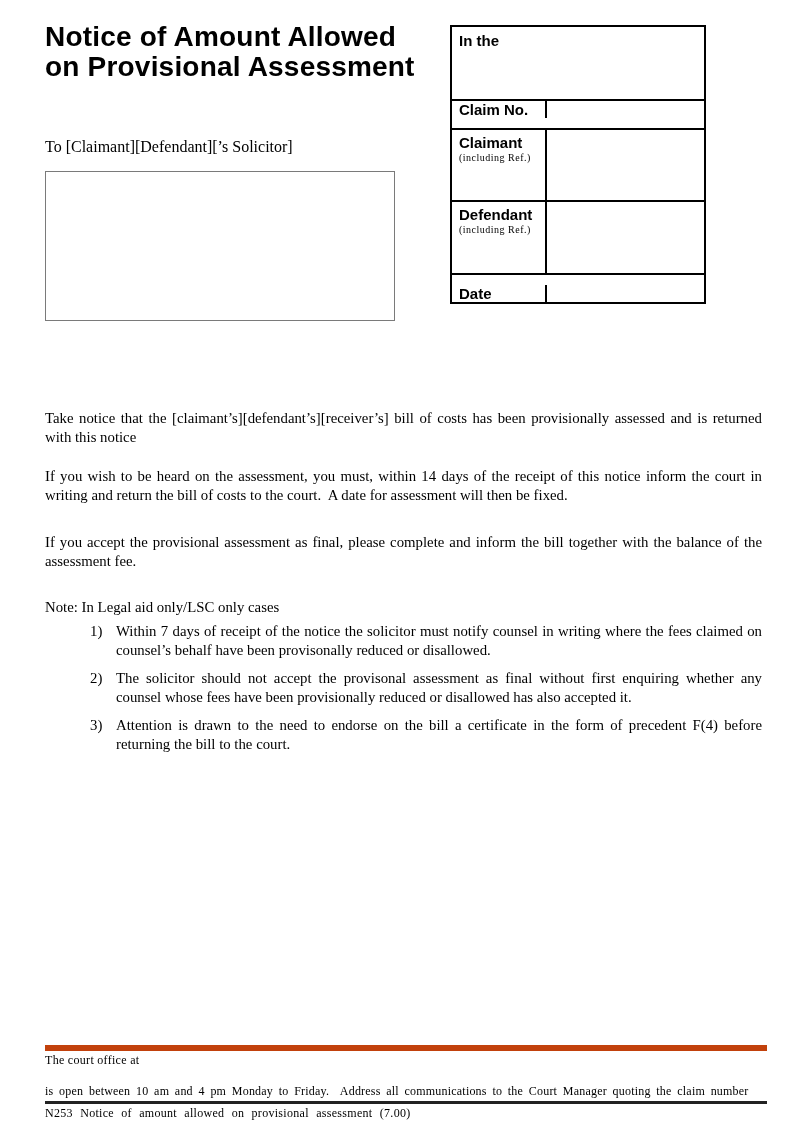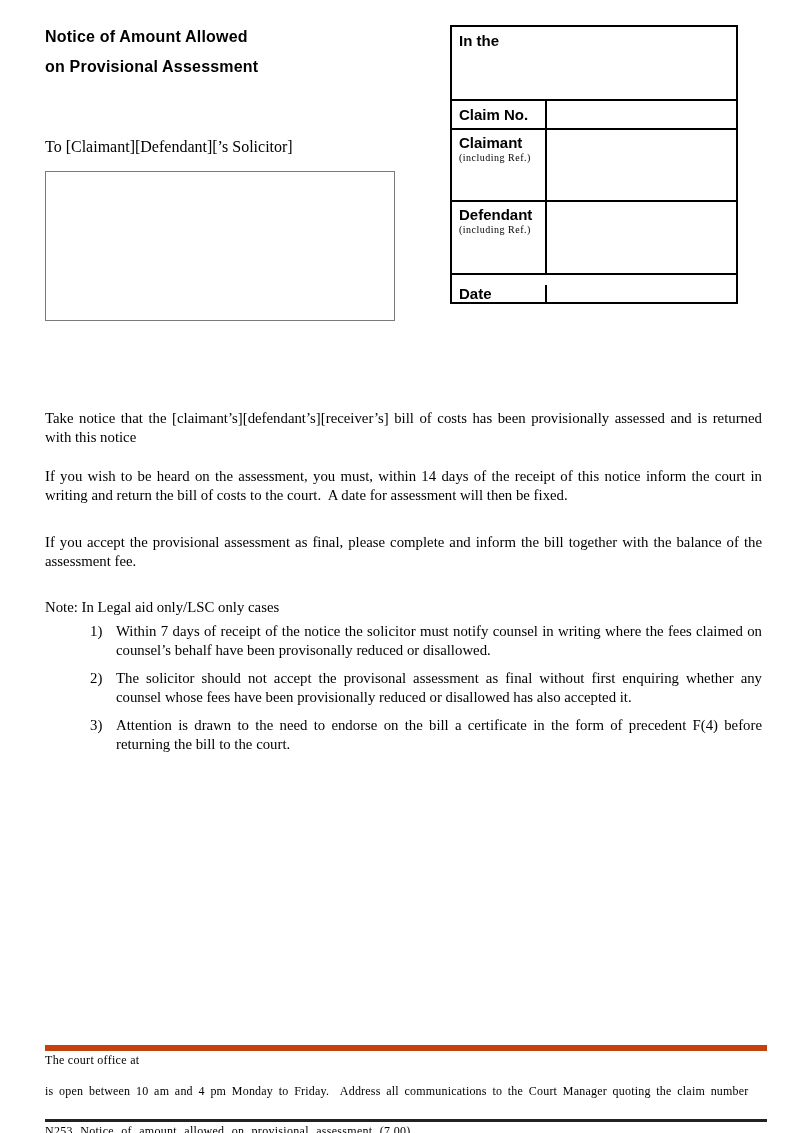--- a/index.html
+++ b/index.html
@@ -12,29 +12,29 @@
     color: #000;
     font-family: "Liberation Serif", serif;
     overflow: hidden;
   }
   .title {
     position: absolute;
     left: 45px; top: 22px;
     width: 400px;
     font-family: "Liberation Sans", sans-serif;
     font-weight: bold;
-    font-size: 16px;
+    font-size: 28px;
     line-height: 30px;
     letter-spacing: 0.2px;
   }
   
   .court-table {
     position: absolute;
     left: 450px; top: 25px;
-    width: 288px;
+    width: 256px;
     border: 2px solid #000;
     font-family: "Liberation Sans", sans-serif;
   }
   .ct-row { display: flex; border-bottom: 2px solid #000; }
   .ct-row:last-child { border-bottom: none; }
   .ct-label {
     width: 95px;
     border-right: 2px solid #000;
     padding: 4px 4px 0 7px;
     font-weight: bold;
@@ -43,21 +43,21 @@
   .ct-label .sub {
     display: block;
     font-family: "Liberation Serif", serif;
     font-weight: normal;
     font-size: 10px;
     letter-spacing: 0.5px;
     margin-top: 1px;
   }
   .ct-value { flex: 1; }
   .row-inthe { height: 74px; padding: 5px 7px; font-weight: bold; font-size: 15px; }
-  .row-claim   { height: 29px; }
+  .row-claim   { height: 29px; flex-direction: column; }
   .row-claim .ct-label { display: flex; align-items: center; padding-top: 0; }
   .row-claimant  { height: 72px; }
   .row-defendant { height: 73px; }
   .row-date { height: 27px; align-items: flex-end; }
   .row-date .ct-label { display: flex; align-items: center; padding-top: 0; }
   
   .to-label {
     position: absolute;
     left: 45px; top: 138px;
     font-size: 16px;
@@ -99,21 +99,21 @@
   .footer {
     position: absolute;
     left: 45px; top: 1045px;
     width: 722px;
     font-size: 12px;
     border-top: 6px solid #c2410c;
   }
   .footer-office { padding-top: 2px; letter-spacing: 0.3px; }
   .footer-hours {
     margin-top: 16px;
-    padding-bottom: 20px;
+    padding-bottom: 2px;
     word-spacing: 2.5px;
     letter-spacing: 0.2px;
   }
   .footer-rule { border-top: 3px solid #222; }
   .footer-form {
     padding-top: 2px;
     word-spacing: 4px;
     letter-spacing: 0.3px;
   }
 </style>

